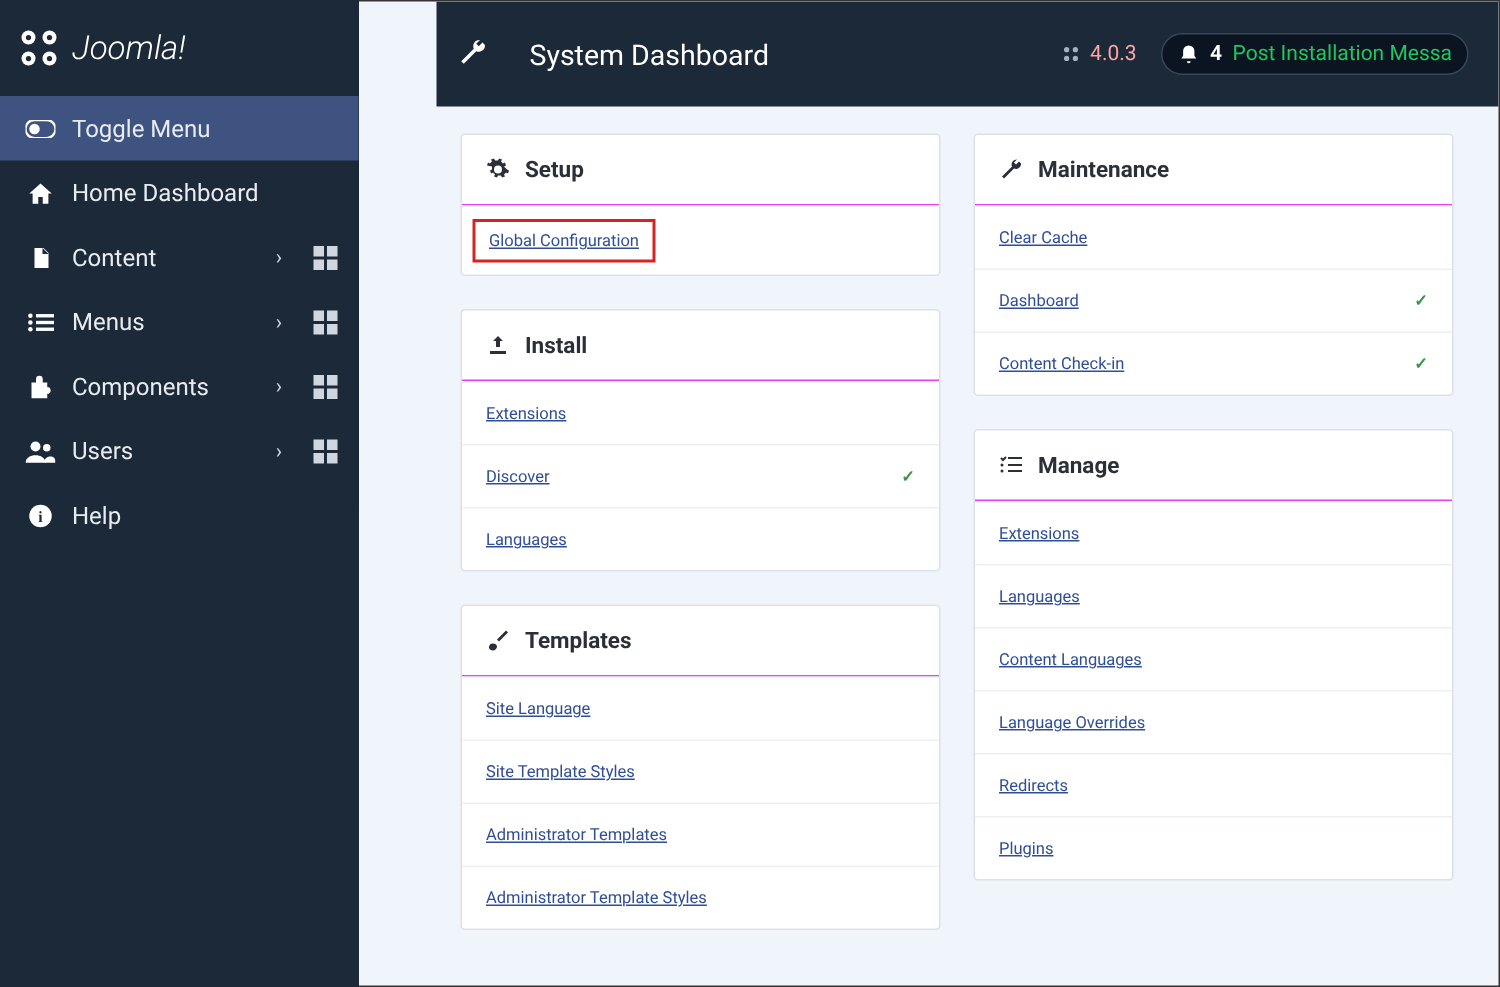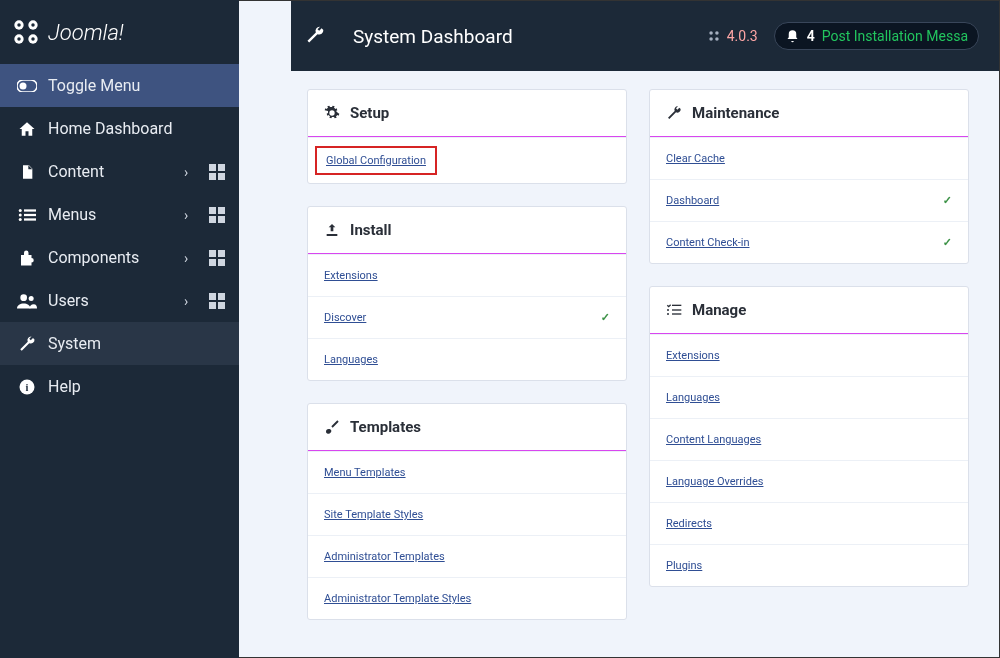--- a/index.html
+++ b/index.html
@@ -237,28 +237,20 @@
     <span class="label">Users</span>
     <span class="chev">›</span>
     <span class="grid-dot">
         <span></span>
         <span></span>
         <span></span>
         <span></span>
       </span>
   </div>
 
-  <div class="sidebar-item active">
-    <span class="nav-icon">
-      <svg width="18" height="18" viewBox="0 0 24 24" fill="#fff">
-          <path d="M22 6a5 5 0 01-7 5L5 21l-2-2L13 9a5 5 0 015-7l-3 3 2 2 3-3z"></path>
-        </svg>
-    </span>
-    <span class="label">System</span>
-  </div>
 
   <div class="sidebar-item">
     <span class="nav-icon">
       <svg width="18" height="18" viewBox="0 0 24 24">
           <circle cx="12" cy="12" r="10" fill="#fff"></circle>
           <text x="12" y="17" text-anchor="middle" font-size="14" font-weight="700" font-family="serif" fill="#1c2938">i</text>
         </svg>
     </span>
     <span class="label">Help</span>
   </div>
@@ -339,21 +331,21 @@
       <div class="card">
         <div class="card-header">
           <span>
             <svg width="16" height="16" viewBox="0 0 24 24" fill="#2a2f38">
                 <path d="M20 2l2 2-9 9-2-2zM7 15a4 4 0 00-4 4c0 2 2 3 4 3s4-2 4-4-2-3-4-3z"></path>
               </svg>
           </span>
           <span>Templates</span>
         </div>
         <div class="card-link">
-          <a href="#">Menu Templates</a>
+          <a href="#">Site Language</a>
         </div>
         <div class="card-link">
           <a href="#">Site Template Styles</a>
         </div>
         <div class="card-link">
           <a href="#">Administrator Templates</a>
         </div>
         <div class="card-link">
           <a href="#">Administrator Template Styles</a>
         </div>

